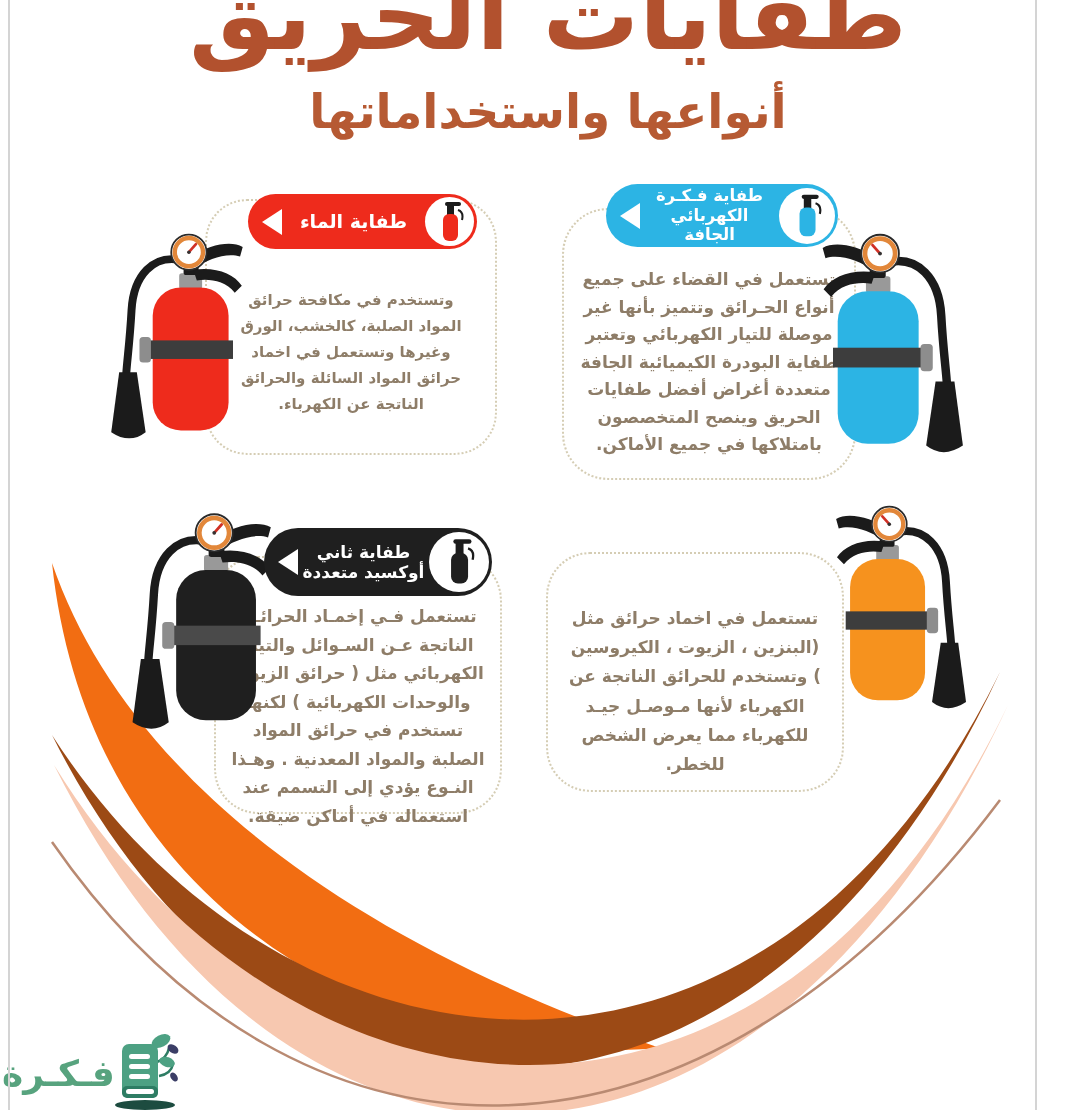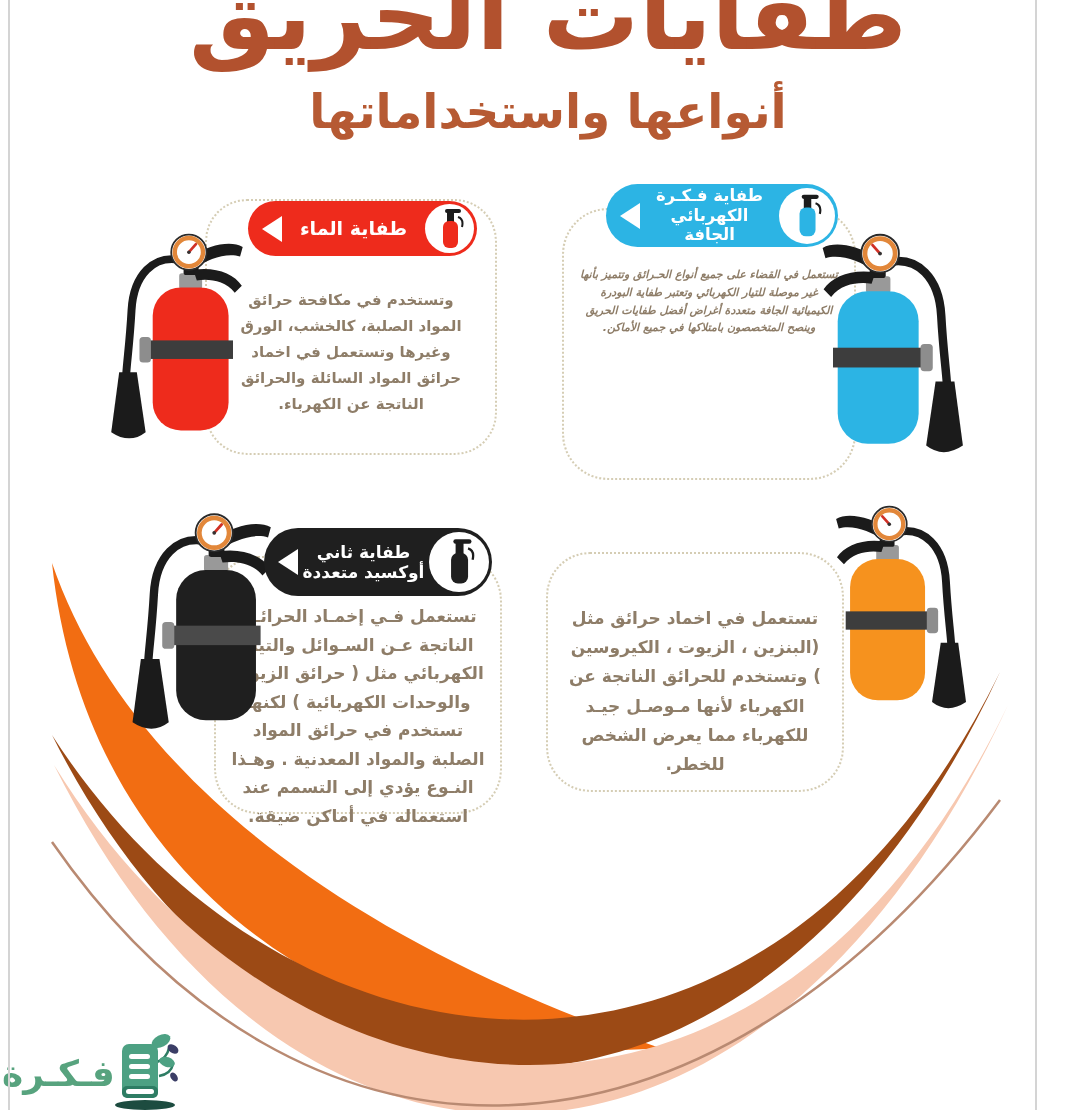--- a/index.html
+++ b/index.html
@@ -51,27 +51,27 @@
     flex:0 0 auto;background:#fff;border-radius:50%;
     display:flex;align-items:center;justify-content:center;margin-right:3px;
   }
   .pill-line2:empty{display:none;}
   .ext{position:absolute;}
   .ext.mirror svg{transform:scaleX(-1);}
 
   
   .sec-water{left:90px;top:180px;width:410px;height:300px;}
   .sec-water .card{left:115px;top:19px;width:292px;height:256px;border-radius:42px;padding:86px 20px 10px;font-size:15px;line-height:1.74;}
-  .sec-water .pill{left:158px;top:21px;width:229px;height:55px;}
+  .sec-water .pill{left:158px;top:14px;width:229px;height:55px;}
   .sec-water .pill-label{font-size:19px;}
   .sec-water .pill-circle{width:49px;height:49px;}
   .sec-water .ext{left:8px;top:40px;width:150px;height:232px;}
 
   .sec-powder{left:555px;top:175px;width:435px;height:315px;}
-  .sec-powder .card{left:7px;top:33px;width:294px;height:272px;border-radius:46px;padding:56px 16px 10px;font-size:11px;line-height:1.62;font-style:italic;}
+  .sec-powder .card{left:7px;top:33px;width:294px;height:272px;border-radius:46px;padding:56px 16px 10px;font-size:17px;line-height:1.62;}
   .sec-powder .pill{left:51px;top:9px;width:232px;height:63px;}
   .sec-powder .pill-label{font-size:16.5px;}
   .sec-powder .pill-circle{width:56px;height:56px;}
   .sec-powder .ext{left:262px;top:45px;width:160px;height:246px;}
 
   .sec-co2{left:105px;top:498px;width:400px;height:330px;}
   .sec-co2 .card{left:109px;top:58px;width:288px;height:258px;border-radius:44px;padding:44px 14px 10px;font-size:17px;line-height:1.68;}
   .sec-co2 .pill{left:159px;top:30px;width:228px;height:68px;}
   .sec-co2 .pill-label{font-size:17px;}
   .sec-co2 .pill-circle{width:60px;height:60px;}

